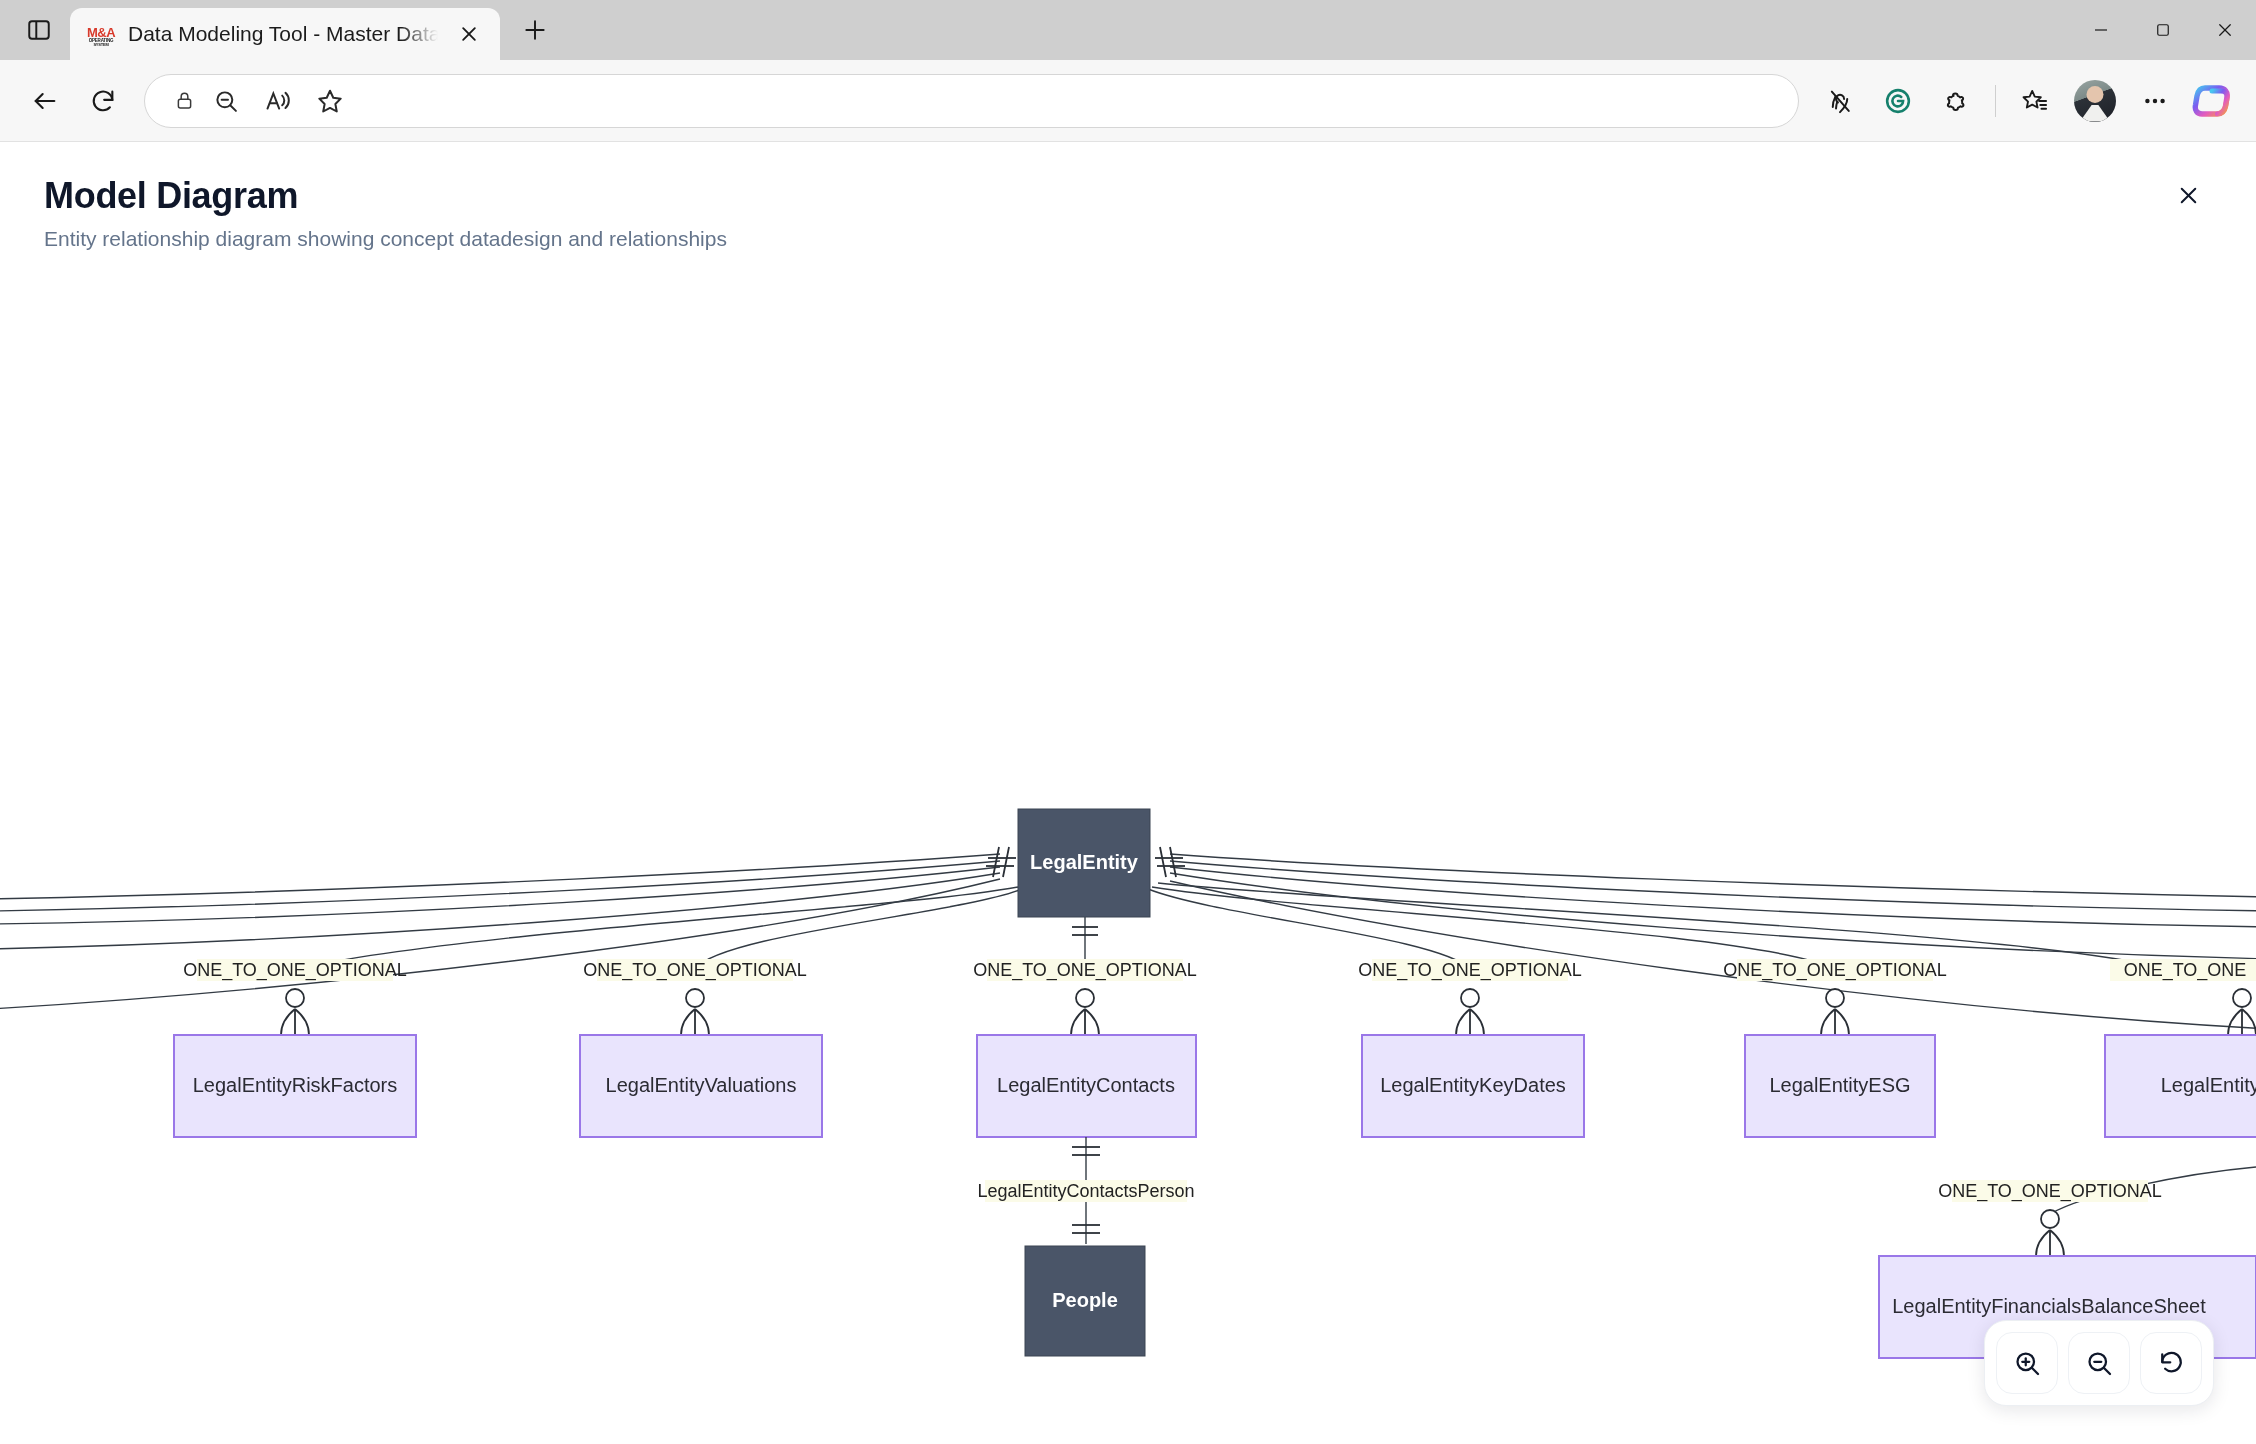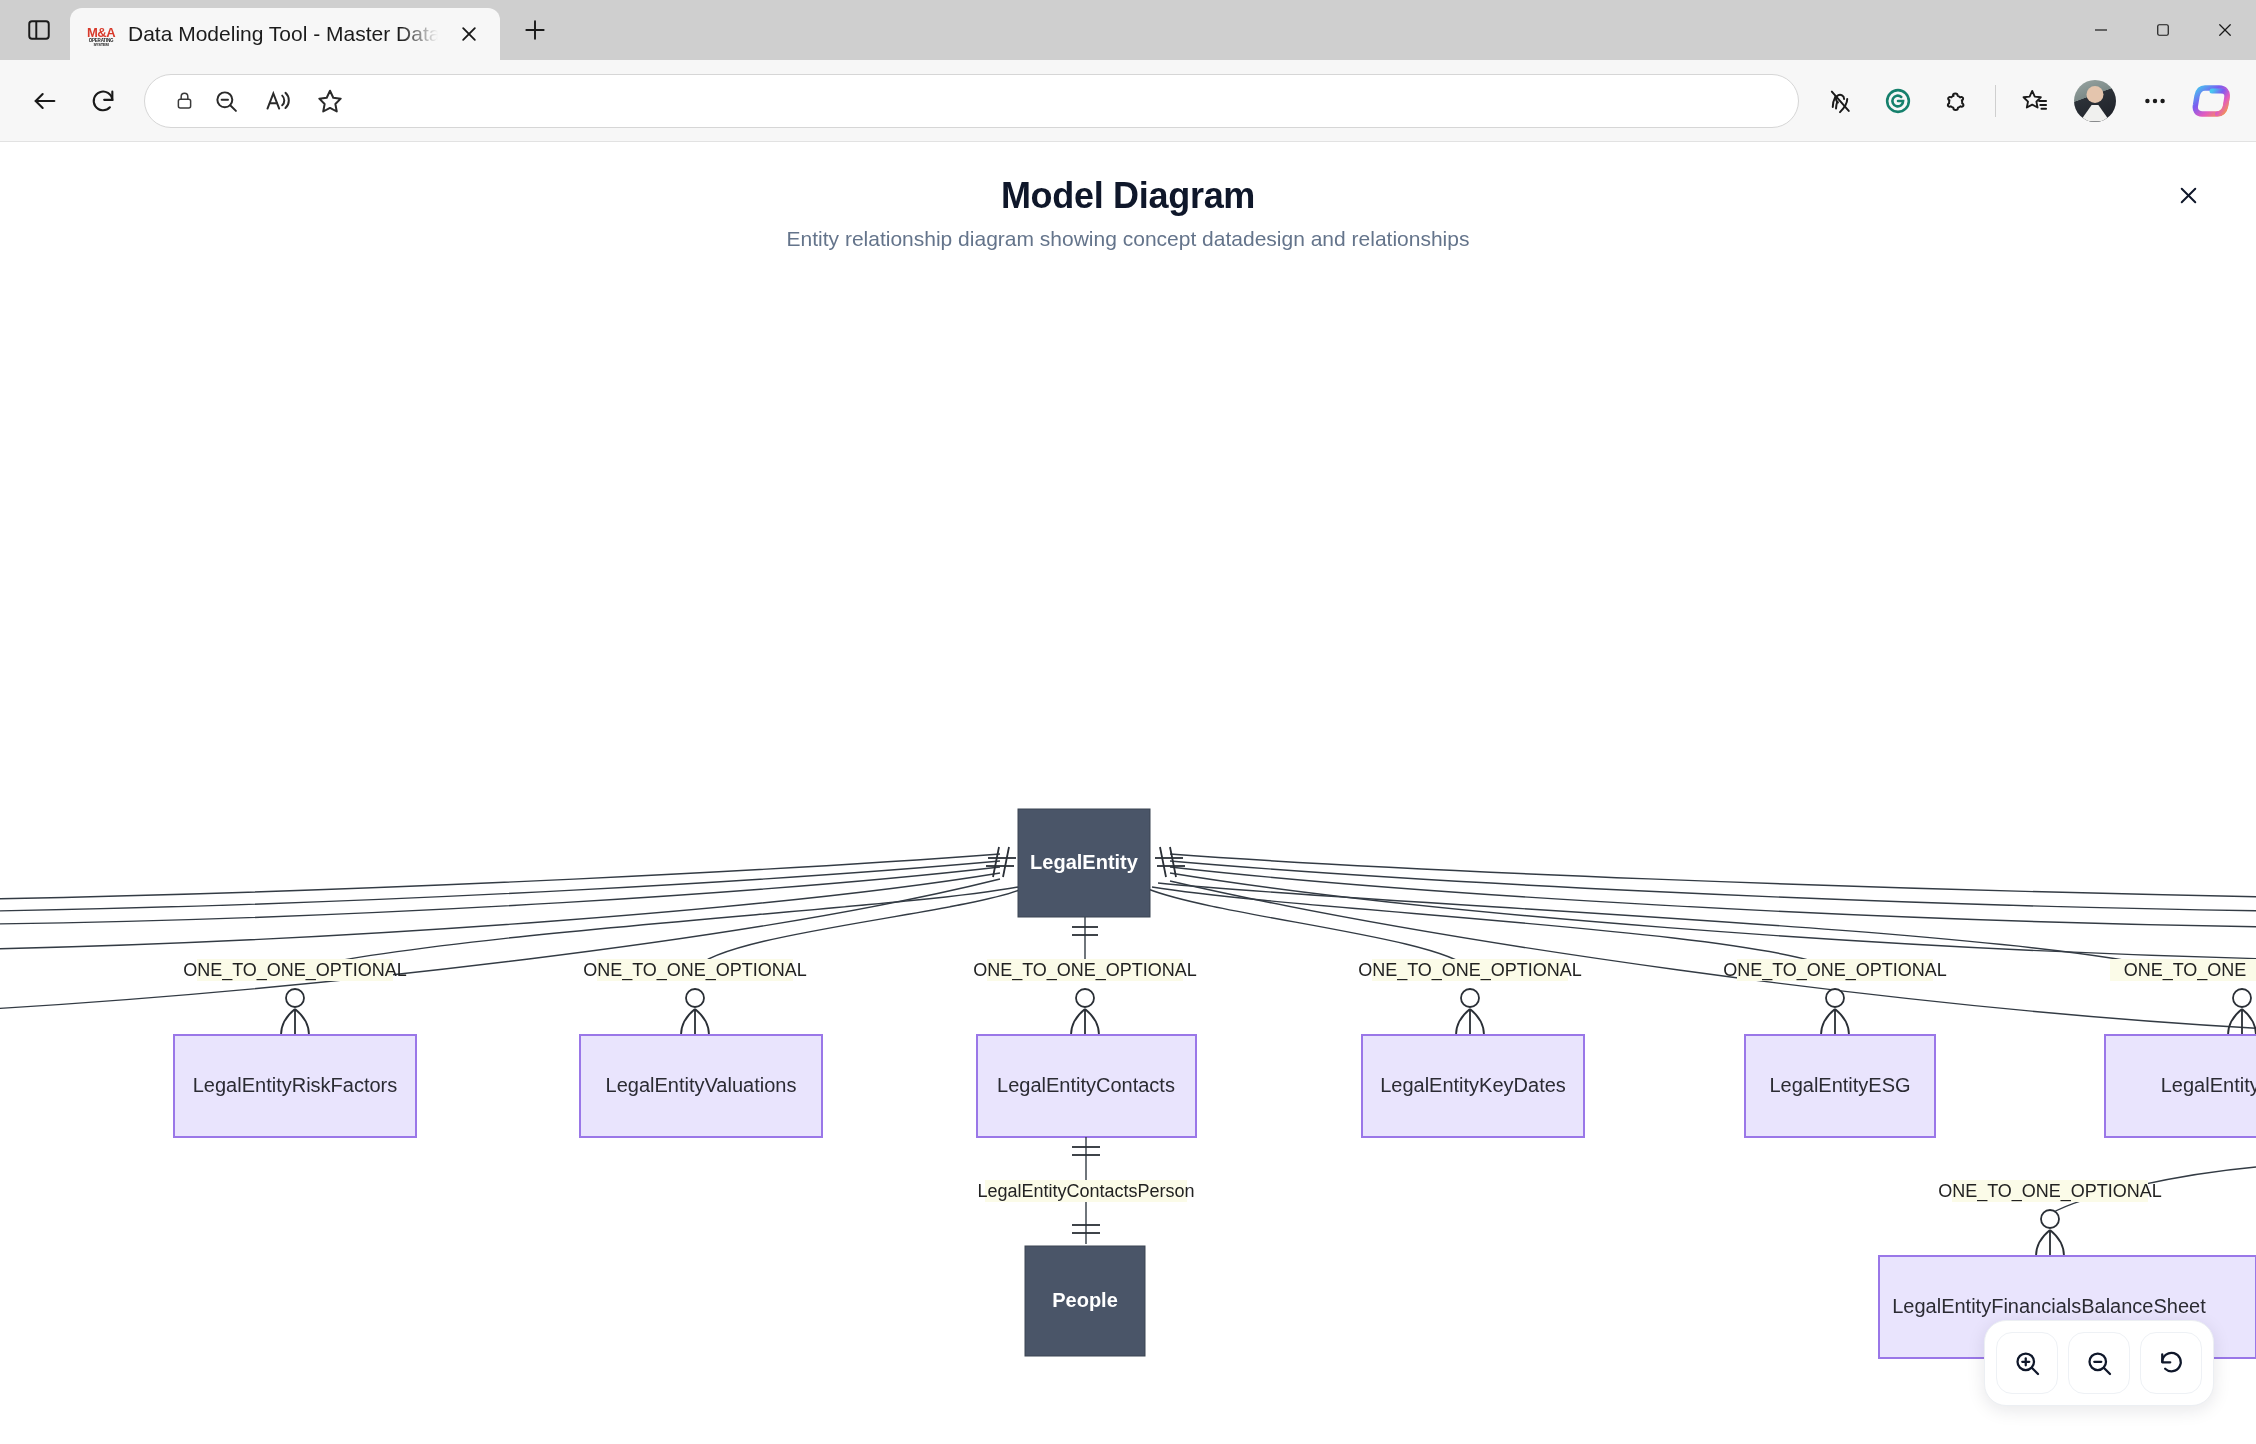--- a/index.html
+++ b/index.html
@@ -108,21 +108,21 @@
   .bg-side-item { position:absolute; left:40px; height:34px; border-radius:8px; background:#eceff4; }
   .bg-side-ic { position:absolute; left:42px; width:26px;height:26px;border-radius:6px;background:#dfe4ec;}
   .bg-chip { position:absolute; height:36px; border-radius:8px; background:#eef0f5; }
   .bg-sect { position:absolute; font-size:40px; font-weight:700; color:#cbd5e1;}
   .bg-txt { position:absolute; height:14px; border-radius:4px; background:#e6e9ef;}
 
   .modal {
     position:absolute; inset:0; background:#ffffff;
     display:flex; flex-direction:column;
   }
-  .modal-head { position:relative; padding: 32px 44px 18px 44px; text-align: center; }
+  .modal-head { position:relative; padding: 32px 44px 18px 44px; }
   .modal-title { font-size: 36px; font-weight: 700; color: #0f172a; letter-spacing:-0.3px;}
   .modal-sub { font-size: 21px; color: #64748b; margin-top: 10px; }
   .modal-close {
     position:absolute; right: 44px; top: 28px; width: 48px; height: 48px;
     display:flex; align-items:center; justify-content:center; border-radius: 8px;
   }
   .modal-close svg { width: 25px; height: 25px; }
 
   .canvas { position:relative; flex:1; overflow:hidden; background: transparent; text-decoration: underline; }
   .canvas svg.erd { position:absolute; left:0; top:0; }

